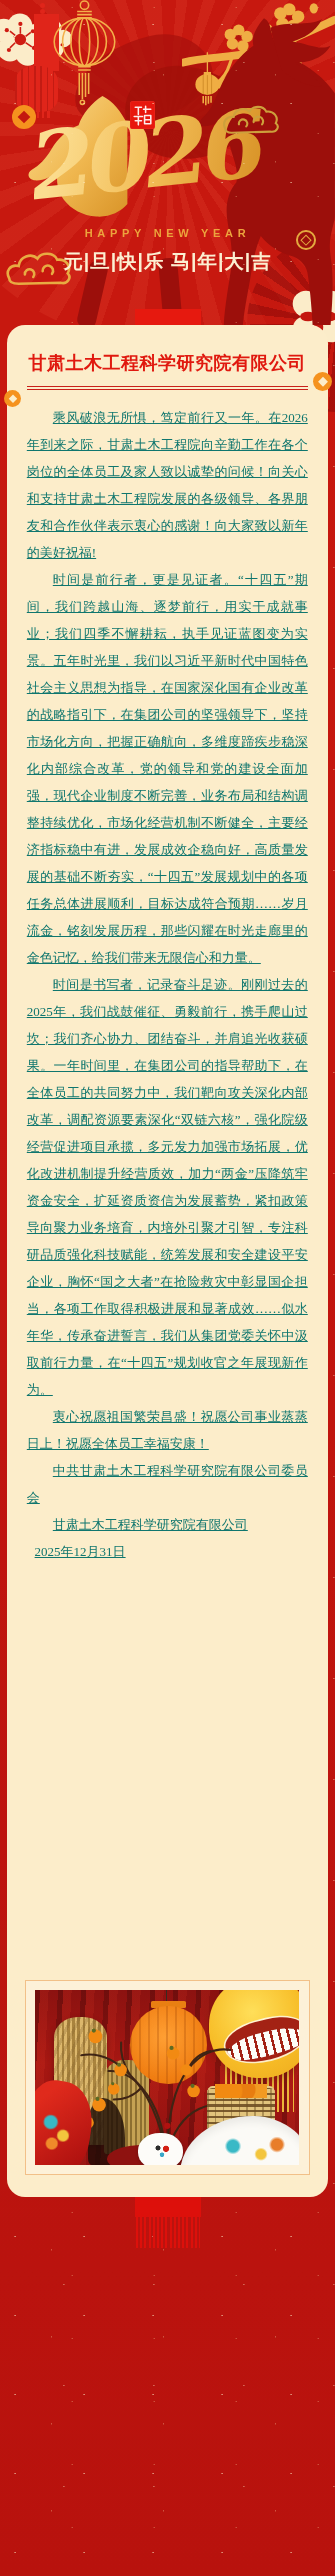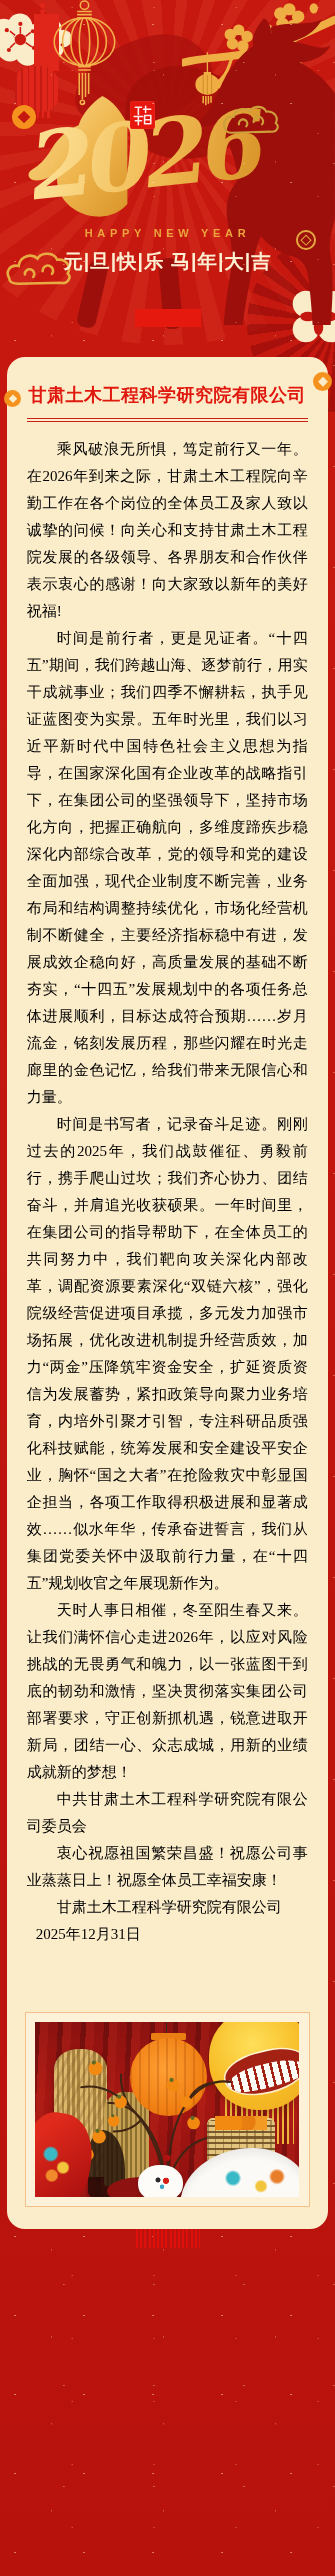--- a/index.html
+++ b/index.html
@@ -68,26 +68,26 @@
   .coin-left i{width:6.3px;height:6.3px;}
   .coin-right{left:313px;top:372px;width:19.4px;height:19.4px;}
   .coin-right i{width:7.3px;height:7.3px;}
   
   .top-tab{position:absolute;left:135px;top:309px;width:66px;height:18px;background:#e6190f;z-index:4;}
   .tassel-solid{position:absolute;left:135px;top:2197px;width:66px;height:20px;background:#dd100b;z-index:3;}
   .tassel-fringe{position:absolute;left:136px;top:2217px;width:64px;height:31px;z-index:3;
     background:repeating-linear-gradient(90deg,#dd100b 0 2.1px,rgba(0,0,0,0) 2.1px 4.2px);}
   
   .card{position:absolute;left:6.8px;top:325px;width:321px;height:1872px;background:#fcedca;border-radius:18px;
-    z-index:5;box-sizing:border-box;padding:0 20px;margin-top:32px;}
+    z-index:5;box-sizing:border-box;padding:0 20px;}
   .title1{margin:28px 0 0;text-align:center;color:#e0190f;font-weight:900;font-size:18px;line-height:21px;letter-spacing:0.5px;}
   .title2{margin:17.3px 0 0;text-align:center;color:#e0190f;font-weight:900;font-size:18.3px;line-height:21px;letter-spacing:1px;}
   .rule{margin:12px 0 0;height:2.1px;border-top:1.6px solid #c9201a;border-bottom:1px solid #c9201a;}
-  .body-text{margin-top:14px;color:#000000;font-size:15px;line-height:27px;text-align:justify;
-    font-family:"Liberation Serif","DejaVu Serif",serif;}
+  .body-text{margin-top:14px;color:#0f766e;font-size:13px;line-height:27px;text-align:justify;
+    font-family:"Liberation Serif","DejaVu Serif",serif;text-decoration:underline;}
   .body-text p{margin:0;text-indent:2em;}
   .body-text p.date-line{text-indent:0.6em;}
   
   .photo-frame{position:absolute;left:18.3px;right:18.3px;bottom:22px;height:195px;box-sizing:border-box;
     border:1.6px solid #f2c088;background:#fdf1d8;padding:9.4px;}
   .photo{position:relative;width:100%;height:100%;overflow:hidden;background:linear-gradient(180deg,#8c1210 0%,#a61712 42%,#8f1110 100%);}
   .photo *{position:absolute;}
   .curtains{inset:0;background:repeating-linear-gradient(93deg, rgba(0,0,0,.20) 0 5.2px, rgba(255,70,45,.12) 5.2px 13.6px, rgba(0,0,0,0) 13.6px 23px);}
   .shade1{left:7%;top:15%;width:20%;height:74%;border-radius:45% 45% 8% 8%/16% 16% 4% 4%;
     background:repeating-linear-gradient(115deg, rgba(120,90,40,.25) 0 3.1px, rgba(120,90,40,0) 3.1px 7.3px),
@@ -326,23 +326,22 @@
   <div class="top-tab"></div>
 
   <section class="card">
     <h1 class="title1">甘肃土木工程科学研究院有限公司</h1>
     <div class="rule"></div>
 
     <div class="body-text">
       <p>乘风破浪无所惧，笃定前行又一年。在2026年到来之际，甘肃土木工程院向辛勤工作在各个岗位的全体员工及家人致以诚挚的问候！向关心和支持甘肃土木工程院发展的各级领导、各界朋友和合作伙伴表示衷心的感谢！向大家致以新年的美好祝福!</p>
       <p>时间是前行者，更是见证者。“十四五”期间，我们跨越山海、逐梦前行，用实干成就事业；我们四季不懈耕耘，执手见证蓝图变为实景。五年时光里，我们以习近平新时代中国特色社会主义思想为指导，在国家深化国有企业改革的战略指引下，在集团公司的坚强领导下，坚持市场化方向，把握正确航向，多维度蹄疾步稳深化内部综合改革，党的领导和党的建设全面加强，现代企业制度不断完善，业务布局和结构调整持续优化，市场化经营机制不断健全，主要经济指标稳中有进，发展成效企稳向好，高质量发展的基础不断夯实，“十四五”发展规划中的各项任务总体进展顺利，目标达成符合预期……岁月流金，铭刻发展历程，那些闪耀在时光走廊里的金色记忆，给我们带来无限信心和力量。</p>
       <p>时间是书写者，记录奋斗足迹。刚刚过去的2025年，我们战鼓催征、勇毅前行，携手爬山过坎；我们齐心协力、团结奋斗，并肩追光收获硕果。一年时间里，在集团公司的指导帮助下，在全体员工的共同努力中，我们靶向攻关深化内部改革，调配资源要素深化“双链六核”，强化院级经营促进项目承揽，多元发力加强市场拓展，优化改进机制提升经营质效，加力“两金”压降筑牢资金安全，扩延资质资信为发展蓄势，紧扣政策导向聚力业务培育，内培外引聚才引智，专注科研品质强化科技赋能，统筹发展和安全建设平安企业，胸怀“国之大者”在抢险救灾中彰显国企担当，各项工作取得积极进展和显著成效……似水年华，传承奋进誓言，我们从集团党委关怀中汲取前行力量，在“十四五”规划收官之年展现新作为。</p>
-      <p>天时人事日相催，冬至阳生春又来。让我们满怀信心走进2026年，以应对风险挑战的无畏勇气和魄力，以一张蓝图干到底的韧劲和激情，坚决贯彻落实集团公司部署要求，守正创新抓机遇，锐意进取开新局，团结一心、众志成城，用新的业绩成就新的梦想！</p>
+      <p>衷心祝愿祖国繁荣昌盛！祝愿公司事业蒸蒸日上！祝愿全体员工幸福安康！</p>
       <p>中共甘肃土木工程科学研究院有限公司委员会</p>
-      <p>衷心祝愿祖国繁荣昌盛！祝愿公司事业蒸蒸日上！祝愿全体员工幸福安康！</p>
       <p>甘肃土木工程科学研究院有限公司</p>
       <p class="date-line">2025年12月31日</p>
     </div>
 
     <div class="photo-frame">
       <div class="photo">
         <div class="curtains"></div>
         <div class="shade1"></div>
         <div class="shade2"></div>
         <div class="dark-blob"></div>

